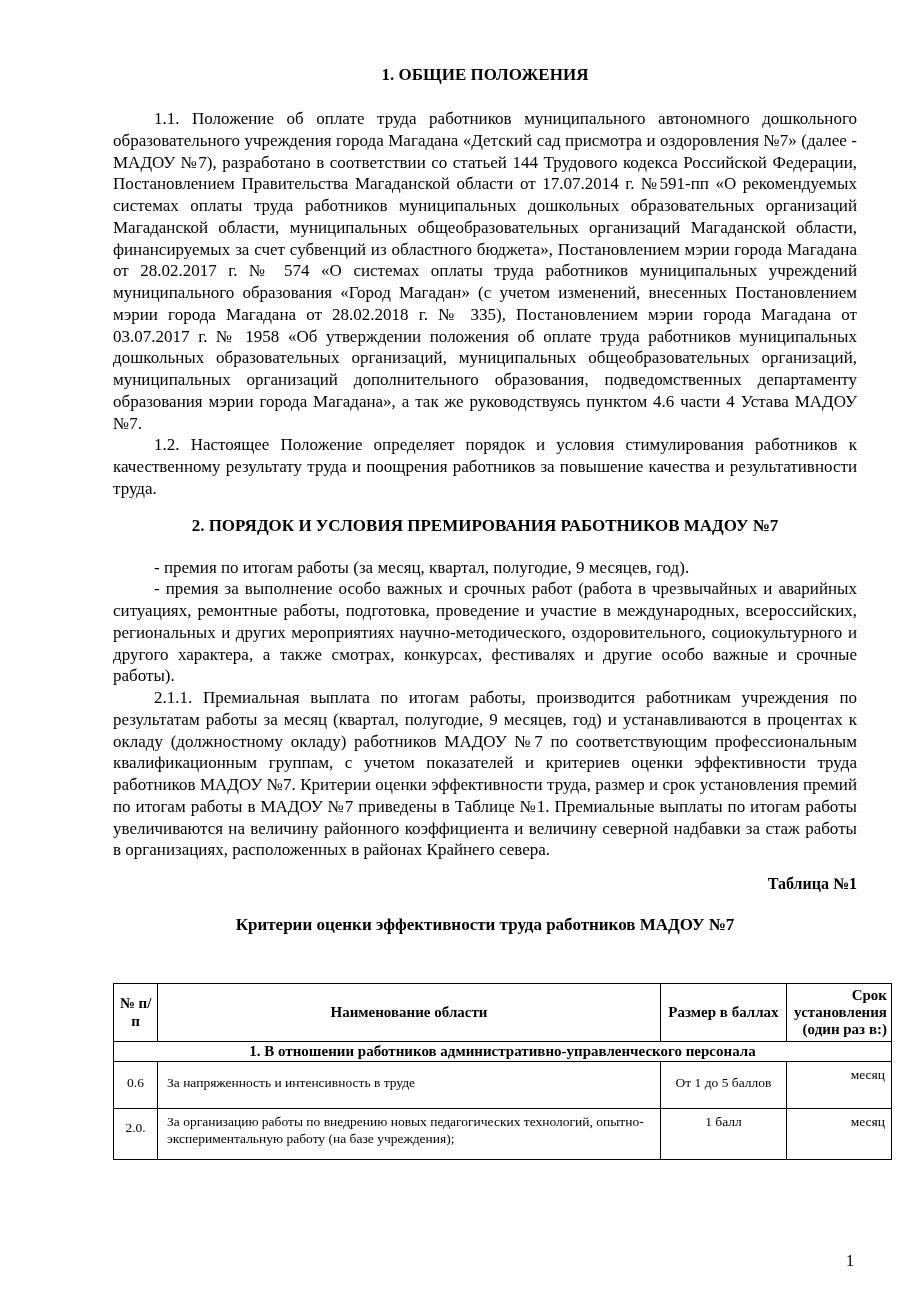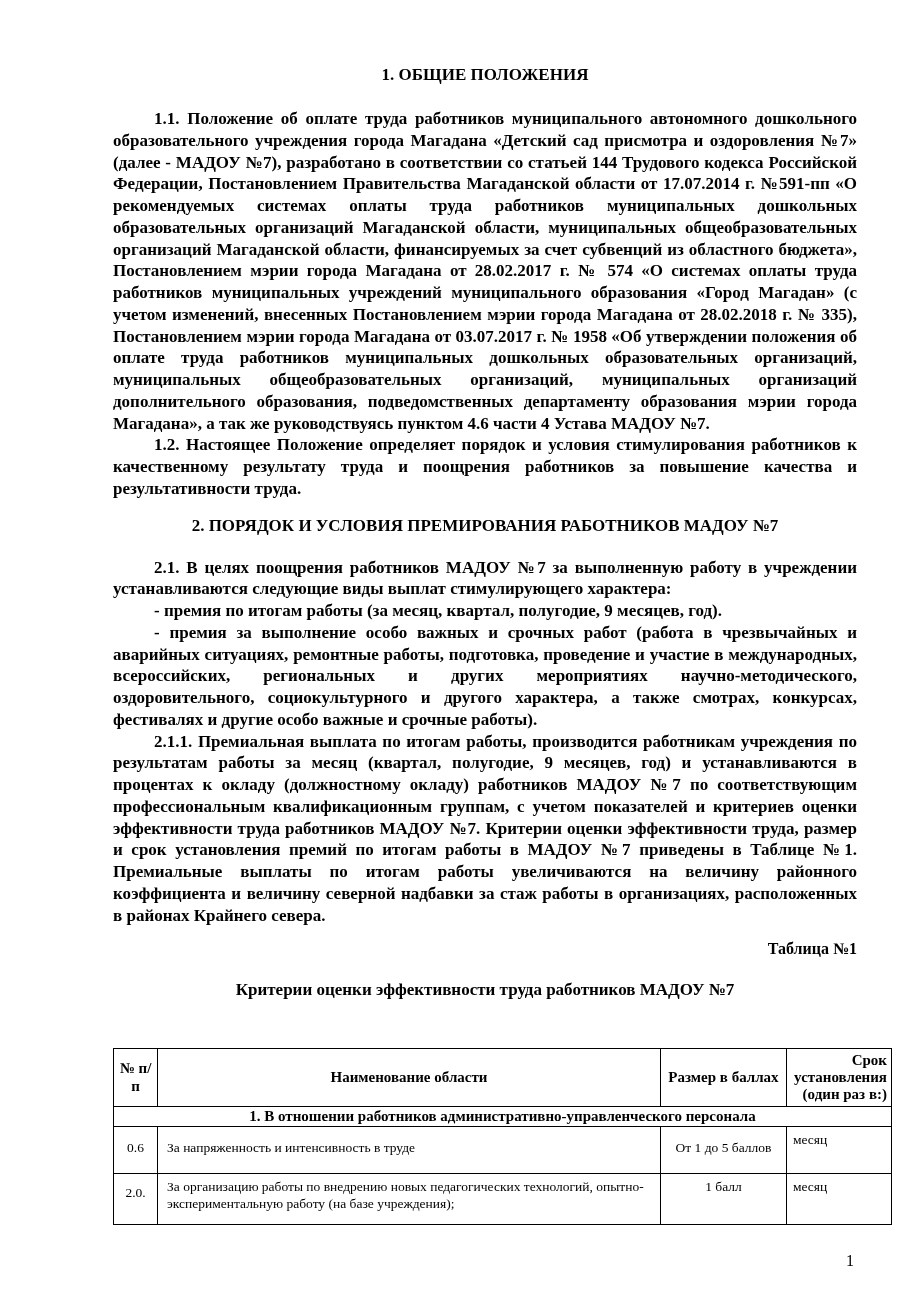--- a/index.html
+++ b/index.html
@@ -32,21 +32,21 @@
   .heading-2 {
     margin-top: 15px;
     margin-bottom: 20px;
   }
   .para {
     font-size: 17px;
     line-height: 21.75px;
     text-align: justify;
     margin: 0;
   }
-  .indent { text-indent: 41px; font-weight: bold; }
+  .indent { text-indent: 41px; }
   .after-heading { margin-top: 22px; }
   .table-label {
     font-size: 16px;
     font-weight: bold;
     text-align: right;
     line-height: 21.75px;
     margin: 12px 0 0 0;
   }
   .table-title {
     font-size: 17px;
@@ -96,21 +96,21 @@
     text-align: center;
     padding-top: 10px;
   }
   .criteria-table tr.row-1 td { height: 30px; }
   .criteria-table tr.row-1 td.cell-criteria,
   .criteria-table tr.row-1 td.cell-score { padding-top: 12px; }
   .criteria-table tr.row-1 td.cell-num { padding-top: 12px; }
   .criteria-table tr.row-2 td { height: 36px; }
   .criteria-table td.cell-criteria { text-align: left; padding-left: 9px; }
   .criteria-table td.cell-score { text-align: center; }
-  .criteria-table td.cell-period { text-align: left; }
+  .criteria-table td.cell-period { text-align: right; }
   .page-number {
     position: absolute;
     top: 1251px;
     right: 66px;
     font-size: 16px;
     line-height: 20px;
   }
 </style>
 </head>
 <body>
@@ -119,21 +119,20 @@
   <div class="content">
 
     <h1 class="heading">1. ОБЩИЕ ПОЛОЖЕНИЯ</h1>
 
     <p class="para indent after-heading">1.1. Положение об оплате труда работников муниципального автономного дошкольного образовательного учреждения города Магадана «Детский сад присмотра и оздоровления №7» (далее - МАДОУ №7), разработано в соответствии со статьей 144 Трудового кодекса Российской Федерации, Постановлением Правительства Магаданской области от 17.07.2014 г. №591-пп «О рекомендуемых системах оплаты труда работников муниципальных дошкольных образовательных организаций Магаданской области, муниципальных общеобразовательных организаций Магаданской области, финансируемых за счет субвенций из областного бюджета», Постановлением мэрии города Магадана от 28.02.2017 г. № 574 «О системах оплаты труда работников муниципальных учреждений муниципального образования «Город Магадан» (с учетом изменений, внесенных Постановлением мэрии города Магадана от 28.02.2018 г. № 335), Постановлением мэрии города Магадана от 03.07.2017 г. № 1958 «Об утверждении положения об оплате труда работников муниципальных дошкольных образовательных организаций, муниципальных общеобразовательных организаций, муниципальных организаций дополнительного образования, подведомственных департаменту образования мэрии города Магадана»,  а так же руководствуясь пунктом 4.6 части 4 Устава МАДОУ №7.</p>
 
     <p class="para indent">1.2. Настоящее Положение определяет порядок и условия стимулирования работников к качественному результату труда и поощрения работников за повышение качества и результативности труда.</p>
 
     <h1 class="heading heading-2">2. ПОРЯДОК И УСЛОВИЯ ПРЕМИРОВАНИЯ РАБОТНИКОВ МАДОУ №7</h1>
 
-    <p class="para indent">2.1. В целях поощрения работников МАДОУ №7 за выполненную работу в учреждении устанавливаются следующие виды выплат стимулирующего характера:</p>
 
     <p class="para indent">- премия по итогам работы (за месяц, квартал, полугодие, 9 месяцев, год).</p>
 
     <p class="para indent">- премия за выполнение особо важных и срочных работ (работа в чрезвычайных и аварийных ситуациях, ремонтные работы,  подготовка, проведение и участие в международных, всероссийских, региональных и других мероприятиях научно-методического, оздоровительного, социокультурного и другого характера, а также смотрах, конкурсах, фестивалях  и другие особо важные и срочные работы).</p>
 
     <p class="para indent">2.1.1. Премиальная выплата по итогам работы, производится работникам учреждения по результатам работы за месяц (квартал, полугодие, 9 месяцев, год) и устанавливаются в процентах к окладу (должностному окладу) работников МАДОУ №7 по соответствующим профессиональным квалификационным группам, с учетом показателей и критериев оценки эффективности труда работников МАДОУ №7. Критерии оценки эффективности труда, размер и срок установления премий по итогам работы в МАДОУ №7 приведены в Таблице №1. Премиальные выплаты по итогам работы увеличиваются на величину районного коэффициента и величину северной надбавки за стаж работы в организациях, расположенных в районах Крайнего севера.</p>
 
     <p class="table-label">Таблица №1</p>
 
     <p class="table-title">Критерии оценки эффективности труда работников МАДОУ №7</p>

